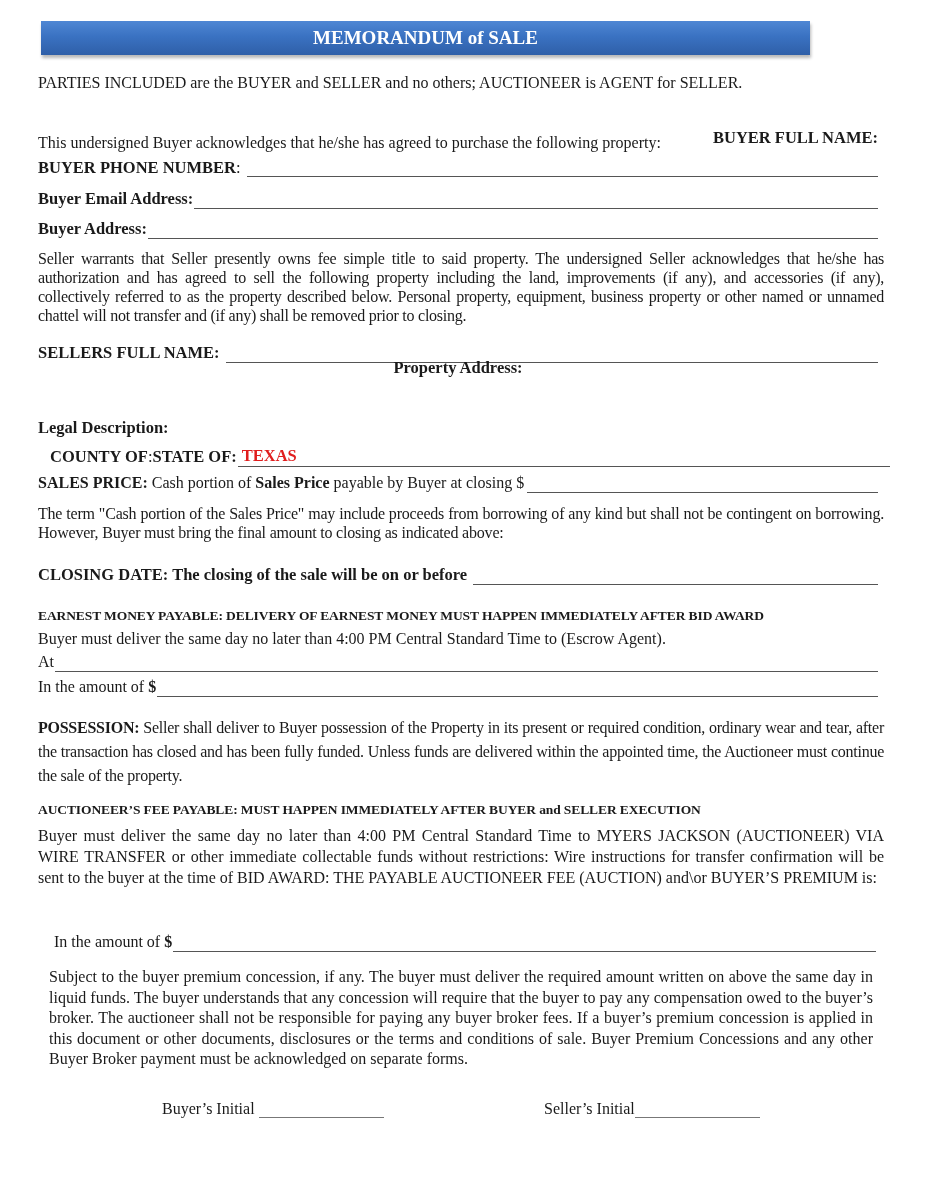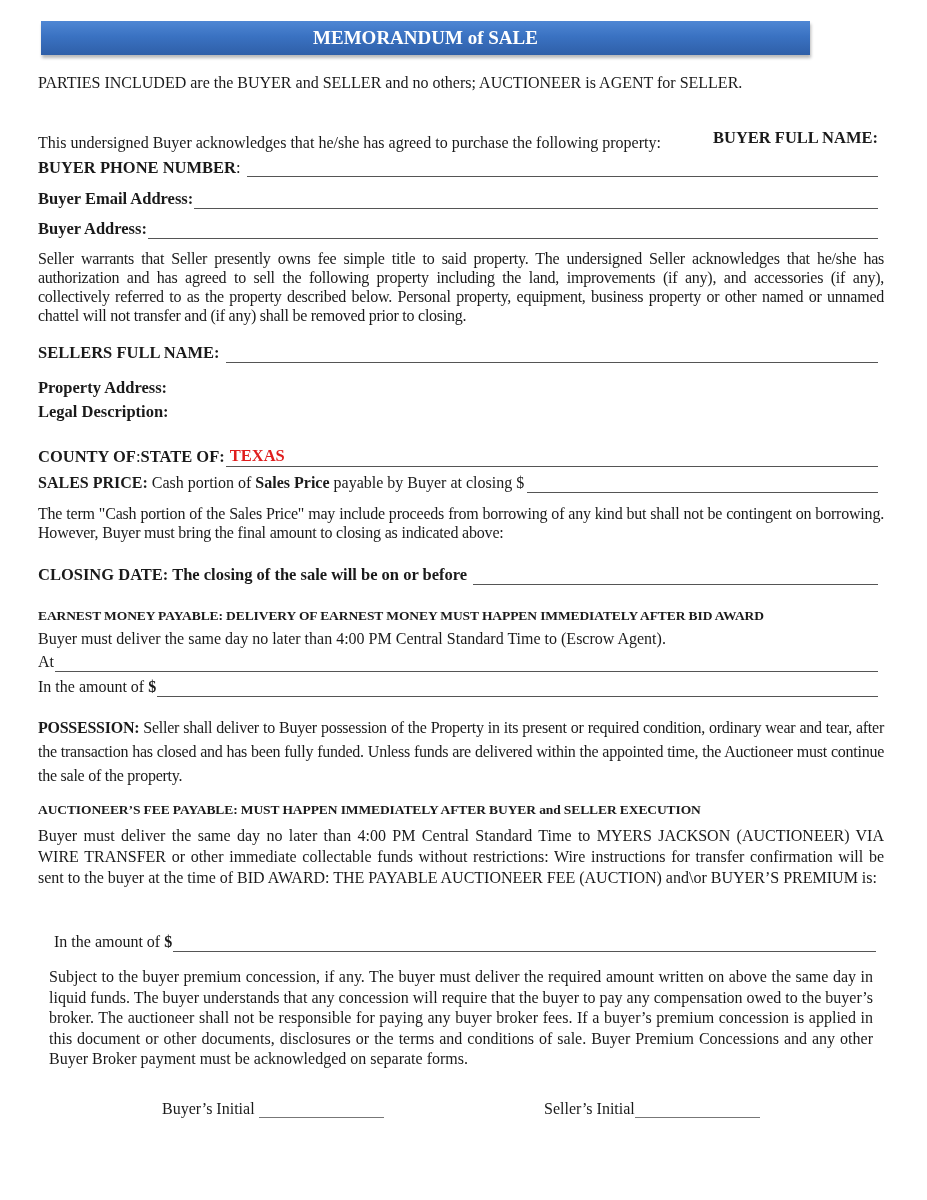--- a/index.html
+++ b/index.html
@@ -60,27 +60,27 @@
 </div>
 
 <div class="para" style="top:249px; letter-spacing:-0.25px;">Seller warrants that Seller presently owns fee simple title to said property. The undersigned Seller acknowledges that he/she has authorization and has agreed to sell the following property including the land, improvements (if any), and accessories (if any), collectively referred to as the property described below. Personal property, equipment, business property or other named or unnamed chattel will not transfer and (if any) shall be removed prior to closing.</div>
 
 <div class="field" style="top:341px;">
   <span class="lbl">SELLERS FULL NAME:</span>
   <span class="line gap">
       <span class="val"></span>
     </span>
 </div>
-<div class="field" style="top:376px;">
+<div class="field" style="top:356px;justify-content:center;">
   <span class="lbl">Property Address:</span>
 </div>
-<div class="field" style="top:400px;gap:45px;">
+<div class="field" style="top:416px;gap:45px;">
   <span class="lbl">Legal Description:</span>
 </div>
-<div class="field" style="top:445px;">
+<div class="field" style="top:445px;margin-left:12px;">
   <span class="lbl"><span>COUNTY OF</span><span class="nb">:</span></span>
   <span class="lbl">STATE OF:</span>
   <span class="line">
       <span class="val">TEXAS</span>
     </span>
 </div>
 <div class="field" style="top:471px; font-size:16px;">
   <span class="lbl" style="font-weight:normal;"><b>SALES PRICE:</b><span> Cash portion of </span><b>Sales Price</b><span> payable by Buyer at closing $</span></span>
   <span class="line" style="margin-left:3px;">
       <span class="val"></span>

